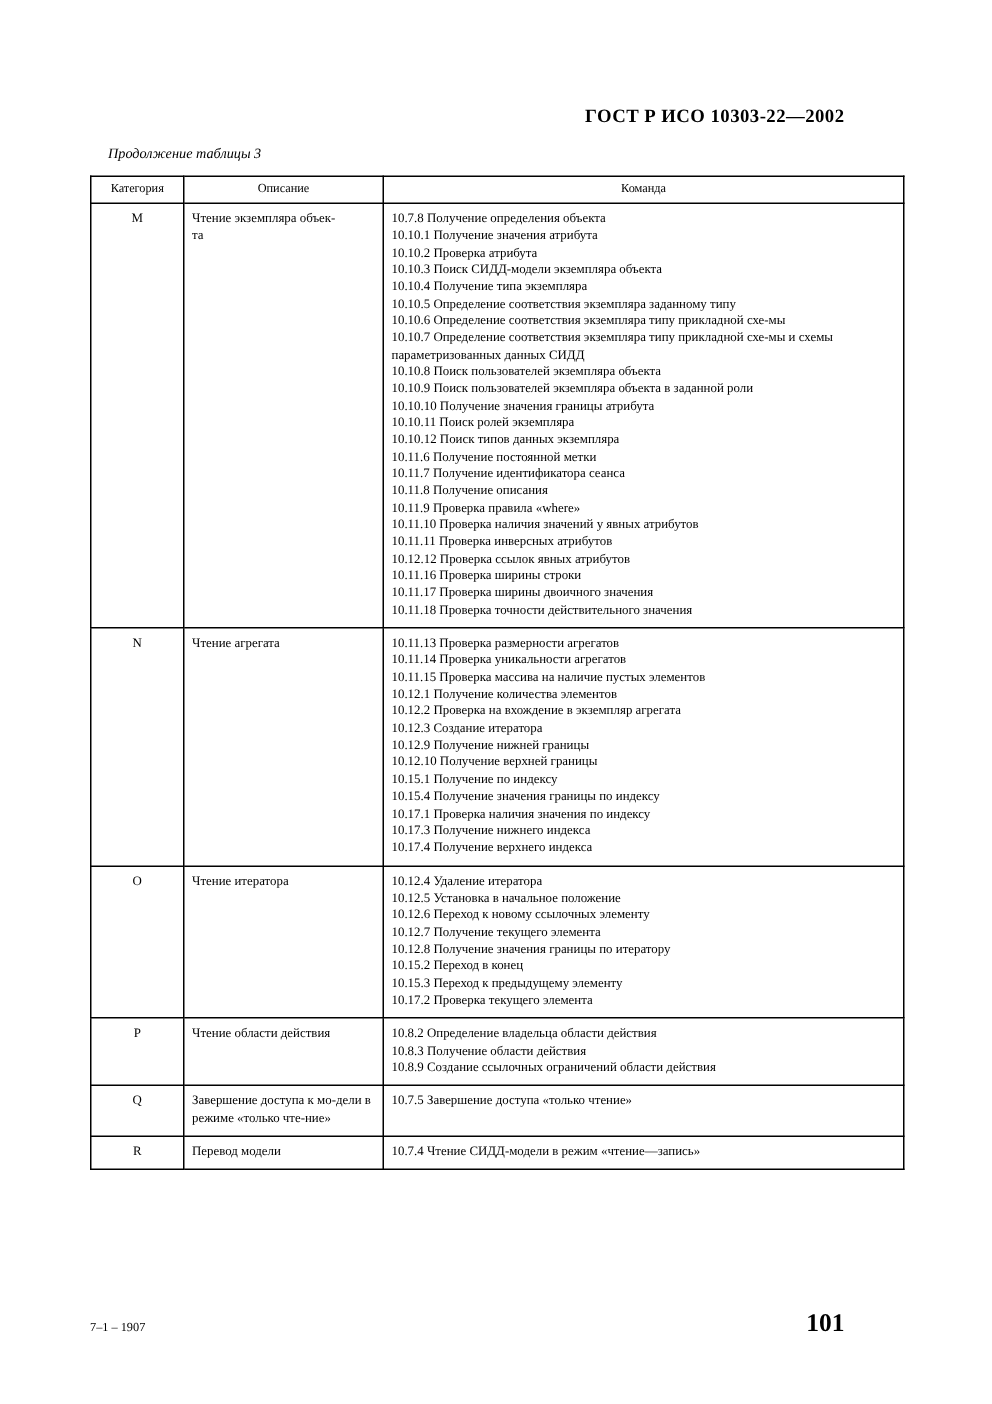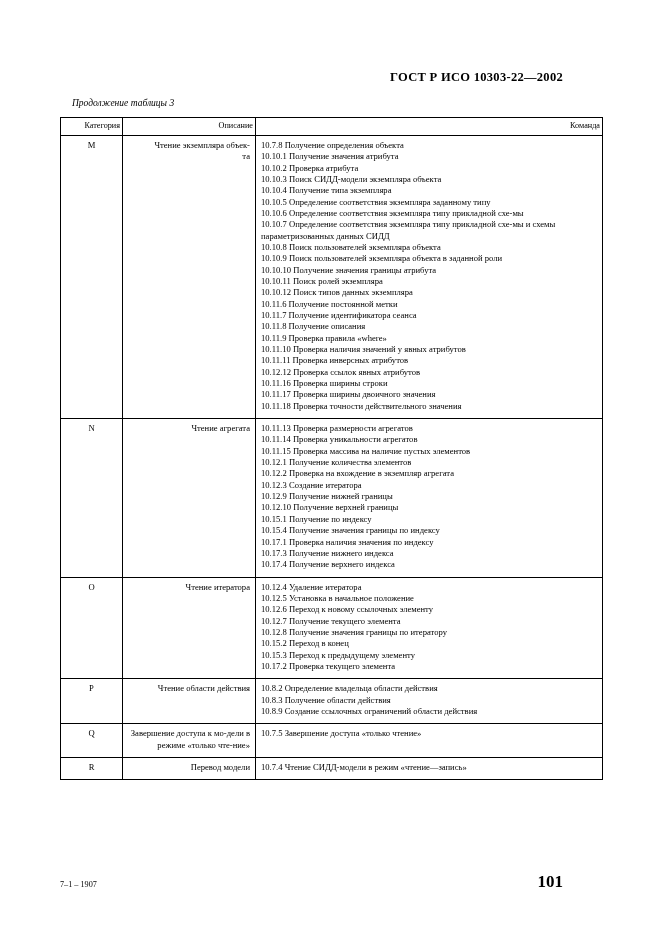--- a/index.html
+++ b/index.html
@@ -47,40 +47,39 @@
     table-layout: fixed;
   }
   table.main td, table.main th {
     border: 1px solid #000000;
     vertical-align: top;
     padding: 4px 5px 6px 5px;
     font-size: 8.6px;
     line-height: 1.32;
   }
   table.main thead th {
-    text-align: right;
+    text-align: center;
     vertical-align: middle;
     font-weight: normal;
     font-size: 8.2px;
     padding: 3px 2px;
   }
   col.c1 { width: 62px; }
   col.c2 { width: 133px; }
   col.c3 { width: 347px; }
 
   .cat {
     text-align: center;
     font-size: 8.8px;
     padding-top: 5px;
   }
   .desc {
     font-size: 8.6px;
     padding-left: 8px;
     padding-top: 5px;
-    text-align: right;
   }
   .cmd {
     font-size: 8.6px;
     padding-left: 6px;
     padding-top: 5px;
   }
   .cmd div {
     margin: 0;
     padding: 0;
     white-space: normal;

